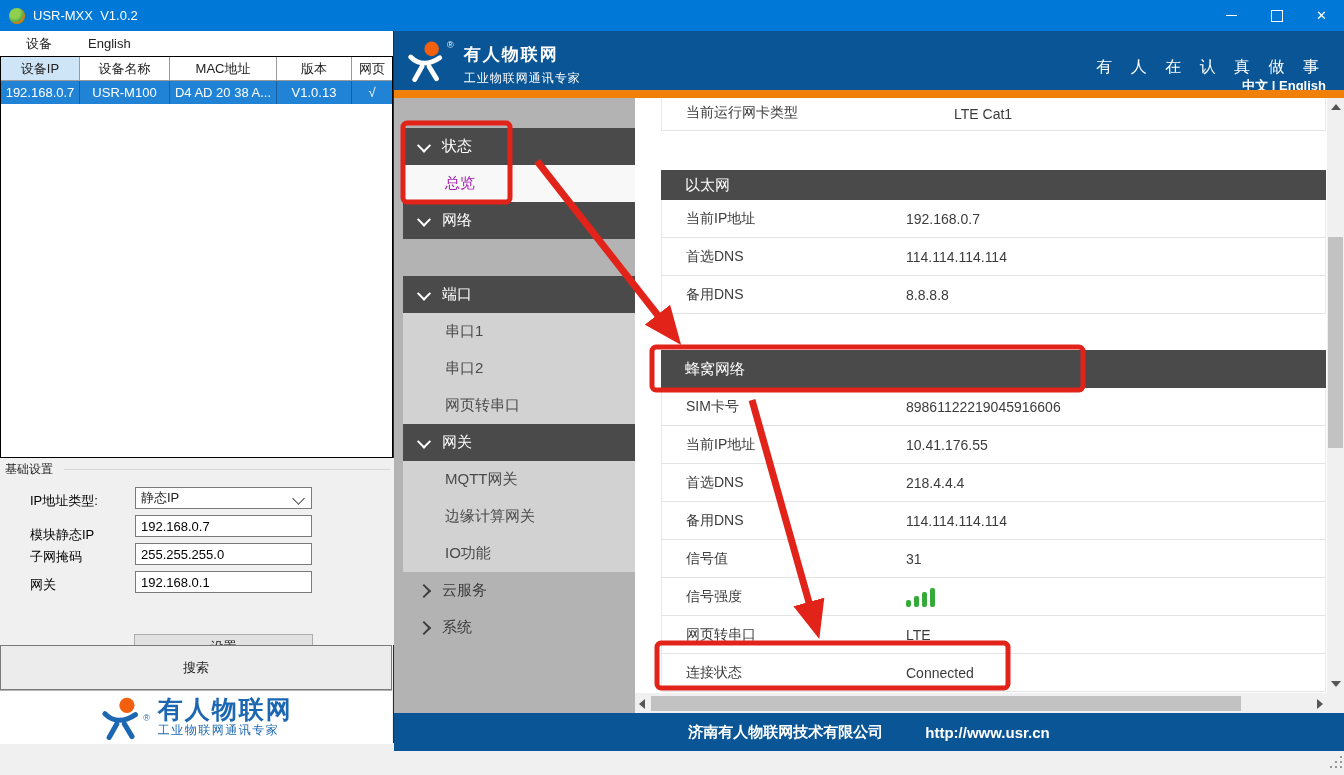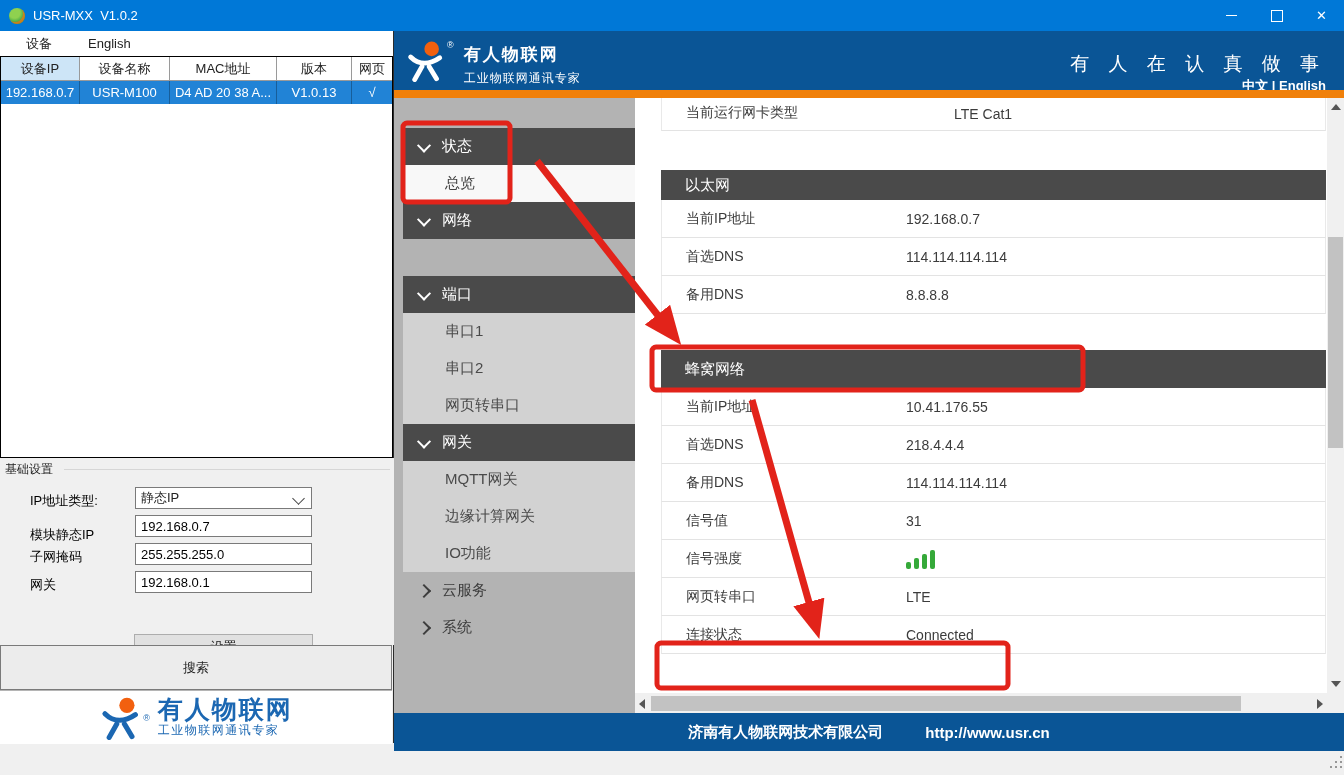--- a/index.html
+++ b/index.html
@@ -47,33 +47,33 @@
   .logo-txt .t1{font-size:25px;font-weight:bold;color:#1b67b2;line-height:1.05;letter-spacing:2px;}
   .logo-txt .t2{font-size:12px;color:#1b67b2;letter-spacing:1.5px;}
   .regmark{font-size:9px;vertical-align:top;}
   
   #web-header{left:394px;top:31px;width:950px;height:59px;background:#0a5596;color:#fff;}
   #wh-logo{position:absolute;left:11px;top:9px;display:flex;}
   #wh-logo .logo-figure{width:42px;height:42px;}
   #wh-text{margin-left:10px;}
   #wh-text .t1{font-size:17px;font-weight:bold;letter-spacing:2px;margin-top:3px;}
   #wh-text .t2{font-size:12px;letter-spacing:1px;margin-top:4px;}
-  #slogan{position:absolute;right:18px;top:20px;font-size:19px;letter-spacing:7px;white-space:nowrap;}
+  #slogan{position:absolute;right:18px;top:26px;font-size:16px;letter-spacing:7px;white-space:nowrap;}
   #lang-switch{position:absolute;right:18px;top:46px;font-size:13px;font-weight:bold;}
   #orange-bar{left:394px;top:90px;width:950px;height:8px;background:#f0800a;}
   
   #nav{left:394px;top:98px;width:241px;height:615px;background:#b3b3b3;}
   .nav-item{position:absolute;left:9px;width:232px;height:37px;display:flex;align-items:center;box-sizing:border-box;font-size:15px;}
   .nav-item .chev{display:inline-block;width:8px;height:8px;border-right:2px solid currentColor;border-bottom:2px solid currentColor;}
   .chev.down{transform:rotate(45deg) translate(-1px,-1px);}
   .chev.rt{transform:rotate(-45deg);}
   .nav-group{background:#4a4a4a;color:#fff;padding-left:16px;}
   .nav-group .nav-label{margin-left:13px;}
   .nav-sub{background:#d2d2d2;color:#4a4a4a;padding-left:42px;}
-  .nav-sub.selected{background:#f8f8f8;color:#404040;}
+  .nav-sub.selected{background:#f8f8f8;color:#a21caf;}
   .nav-collapsed{background:transparent;color:#3d3d3d;padding-left:16px;}
   .nav-collapsed .nav-label{margin-left:13px;}
   
   #content{left:635px;top:98px;width:692px;height:595px;background:#fff;overflow:hidden;}
   #ctable{position:absolute;left:26px;top:0;width:665px;box-sizing:border-box;}
   .crow{display:flex;align-items:center;height:38px;border-bottom:1px solid #e3e3e3;border-left:1px solid #e9e9e9;border-right:1px solid #e9e9e9;box-sizing:border-box;font-size:14px;color:#3c3c3c;background:#fff;}
   .clabel{width:220px;padding-left:24px;}
   .cvalue{flex:1;}
   .csec{height:38px;background:#4a4a4a;color:#fff;font-size:15px;display:flex;align-items:center;padding-left:24px;box-sizing:border-box;}
   .cgap{background:#fff;}
@@ -268,20 +268,24 @@
         <span class="cvalue">114.114.114.114</span>
       </div>
       <div class="crow">
         <span class="clabel">备用DNS</span>
         <span class="cvalue">8.8.8.8</span>
       </div>
       <div class="cgap" style="height:36px"></div>
 
       <div class="csec" style="height:38px">蜂窝网络</div>
       <div class="crow">
+        <span class="clabel">SIM卡号</span>
+        <span class="cvalue">89861122219045916606</span>
+      </div>
+      <div class="crow">
         <span class="clabel">当前IP地址</span>
         <span class="cvalue">10.41.176.55</span>
       </div>
       <div class="crow">
         <span class="clabel">首选DNS</span>
         <span class="cvalue">218.4.4.4</span>
       </div>
       <div class="crow">
         <span class="clabel">备用DNS</span>
         <span class="cvalue">114.114.114.114</span>

